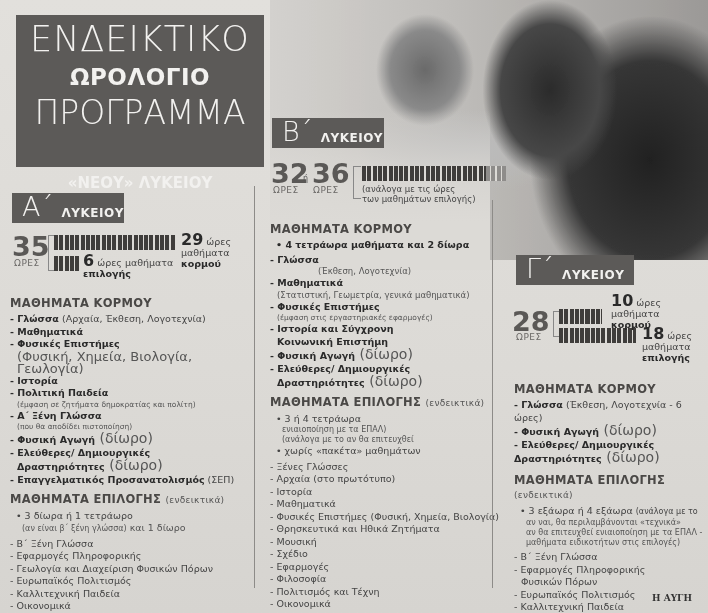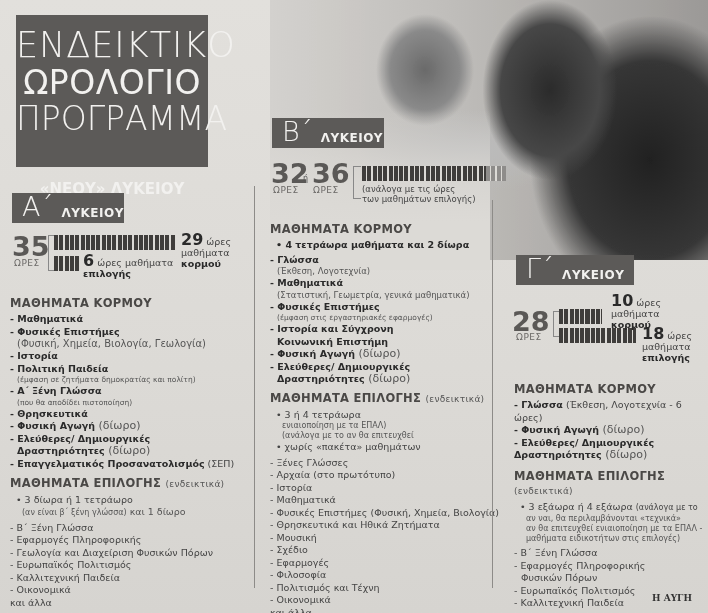--- a/index.html
+++ b/index.html
@@ -23,28 +23,28 @@
       radial-gradient(ellipse 150px 180px at 380px 160px, #252525 0%, #3a3a3a 55%, transparent 80%),
       radial-gradient(ellipse 160px 60px at 200px 150px, #b8b8b8 0%, transparent 70%),
       linear-gradient(90deg, #cfcdca 0%, #bdbbb8 40%, #9a9896 100%);
     filter: contrast(1.05);
   }
   .photo-fade {
     position: absolute; left: 270px; top: 110px; width: 220px; height: 160px;
     background: linear-gradient(180deg, rgba(220,218,214,0) 0%, rgba(220,218,214,0.85) 45%, #dcdad6 70%);
   }
   .title-box {
-    position: absolute; left: 16px; top: 15px; width: 192px; height: 152px;
+    position: absolute; left: 16px; top: 15px; width: 248px; height: 152px;
     background: #5c5a58;
     color: #f2f1ef;
     text-align: center;
-    padding-top: 10px;
+    padding-top: 4px;
   }
   .title-box .t1 { font-size: 35px; font-weight: 300; letter-spacing: 1px; line-height: 40px; font-family: "DejaVu Sans", sans-serif; }
-  .title-box .t2 { font-size: 33px; font-weight: normal; line-height: 36px; letter-spacing: 0.5px; }
+  .title-box .t2 { font-size: 23px; font-weight: bold; line-height: 36px; letter-spacing: 0.5px; }
   .title-box .t3 { font-size: 33px; font-weight: 300; line-height: 36px; letter-spacing: 0px; }
   .title-box .t4 { font-size: 15px; font-weight: bold; line-height: 28px; margin-top: 38px; }
 
   .grade-label {
     position: absolute; background: #5c5a58; color: #f2f1ef;
     height: 30px; display: flex; align-items: flex-end; padding-left: 10px; padding-bottom: 3px;
   }
   .grade-label .big { font-size: 27px; font-weight: 300; line-height: 27px; margin-right: 8px; }
   .grade-label .small { font-size: 12px; font-weight: bold; line-height: 14px; letter-spacing: 0.5px; }
 
@@ -65,21 +65,21 @@
   .bar-text { position: absolute; font-size: 9.5px; line-height: 11px; color: #444; }
   .bar-text b { font-weight: bold; color: #2a2a2a; }
   .bar-text .num { font-size: 16px; font-weight: bold; color: #2a2a2a; }
 
   .col { position: absolute; font-size: 9.5px; line-height: 12.5px; color: #3a3a3a; }
   .col .section-head { font-size: 11.5px; font-weight: bold; color: #4a4846; letter-spacing: 0.3px; margin-top: 12px; margin-bottom: 3px; line-height: 14px; }
   .col .section-head .sub { font-size: 9px; font-weight: normal; color: #555; }
   .col .item { line-height: 12.5px; }
   .col .item b { color: #2a2a2a; font-weight: bold; }
   .col .note { font-size: 7.5px; color: #555; line-height: 10px; padding-left: 7px; }
-  .col .paren { font-size: 11px; color: #555; }
+  .col .paren { font-size: 14px; color: #555; }
   .col .plain { color: #444; }
   .col .bullet { padding-left: 6px; }
   .col .bullet-note { font-size: 8px; color: #555; line-height: 10px; padding-left: 12px; }
 
   .vline { position: absolute; width: 1px; background: #8d8b88; }
   .footer-logo { position: absolute; right: 16px; bottom: 10px; font-family: "DejaVu Serif", serif; font-weight: bold; font-size: 9px; color: #333; text-align: center; }
 </style>
 </head>
 <body>
 
@@ -110,29 +110,29 @@
     <span>μαθήματα</span><br>
     <b>κορμού</b>
   </div>
   <div class="bar-text" style="left:83px; top:255px;">
     <span class="num">6</span> <span>ώρες μαθήματα</span><br>
     <b>επιλογής</b>
   </div>
 
   <div class="col" style="left:10px; top:284px; width:240px;">
     <div class="section-head">ΜΑΘΗΜΑΤΑ ΚΟΡΜΟΥ</div>
+    <div class="item"><b>- Γλώσσα</b><span class="plain"> (Αρχαία, Έκθεση, Λογοτεχνία)</span></div>
     <div class="item"><b>- Μαθηματικά</b></div>
     <div class="item"><b>- Φυσικές Επιστήμες</b></div>
-    <div class="note" style="font-size:10px; line-height:12px;">(Φυσική, Χημεία, Βιολογία, Γεωλογία)</div>
+    <div class="note" style="font-size:13px; line-height:12px;">(Φυσική, Χημεία, Βιολογία, Γεωλογία)</div>
     <div class="item"><b>- Ιστορία</b></div>
     <div class="item"><b>- Πολιτική Παιδεία</b></div>
     <div class="note">(έμφαση σε ζητήματα δημοκρατίας και πολίτη)</div>
     <div class="item"><b>- Α΄ Ξένη Γλώσσα</b></div>
     <div class="note">(που θα αποδίδει πιστοποίηση)</div>
-    <div class="item"><b>- Θρησκευτικά</b></div>
     <div class="item"><b>- Φυσική Αγωγή</b><span class="paren"> (δίωρο)</span></div>
     <div class="item"><b>- Ελεύθερες/ Δημιουργικές</b></div>
     <div class="item" style="padding-left:7px;"><b>  Δραστηριότητες</b><span class="paren"> (δίωρο)</span></div>
     <div class="item"><b>- Επαγγελματικός Προσανατολισμός</b><span class="plain"> (ΣΕΠ)</span></div>
 
     <div class="section-head" style="margin-top:6px;">
       <span>ΜΑΘΗΜΑΤΑ ΕΠΙΛΟΓΗΣ</span> <span class="sub">(ενδεικτικά)</span>
     </div>
     <div class="item bullet plain">• 3 δίωρα ή 1 τετράωρο</div>
     <div class="bullet-note"><span>(αν είναι β΄ ξένη γλώσσα)</span><span style="font-size:9.5px;"> και 1 δίωρο</span></div>
@@ -163,21 +163,21 @@
   <div class="bar light" style="left:486px; top:166px; width:20px;"></div>
   <div class="bar-text" style="left:362px; top:184px; font-size:8.5px; line-height:10px;">
     <span>(ανάλογα με τις ώρες</span><br><span>των μαθημάτων επιλογής)</span>
   </div>
 
   <div class="col" style="left:270px; top:210px; width:230px;">
     <div class="section-head">ΜΑΘΗΜΑΤΑ ΚΟΡΜΟΥ</div>
     <div class="item bullet"><b style="color:#2a2a2a">• 4 τετράωρα μαθήματα και 2 δίωρα</b></div>
     <div style="height:2px;"></div>
     <div class="item"><b>- Γλώσσα</b></div>
-    <div class="note" style="font-size:8.5px; line-height:11px;">(Έκθεση, Λογοτεχνία)</div>
+    <div class="note" style="font-size:8.5px; line-height:11px;margin-left:41px;">(Έκθεση, Λογοτεχνία)</div>
     <div class="item"><b>- Μαθηματικά</b></div>
     <div class="note" style="font-size:8.5px; line-height:11px;">(Στατιστική, Γεωμετρία, γενικά μαθηματικά)</div>
     <div class="item"><b>- Φυσικές Επιστήμες</b></div>
     <div class="note">(έμφαση στις εργαστηριακές εφαρμογές)</div>
     <div class="item"><b>- Ιστορία και Σύγχρονη</b></div>
     <div class="item" style="padding-left:7px;"><b>  Κοινωνική Επιστήμη</b></div>
     <div class="item"><b>- Φυσική Αγωγή</b><span class="paren"> (δίωρο)</span></div>
     <div class="item"><b>- Ελεύθερες/ Δημιουργικές</b></div>
     <div class="item" style="padding-left:7px;"><b>  Δραστηριότητες</b><span class="paren"> (δίωρο)</span></div>
 

